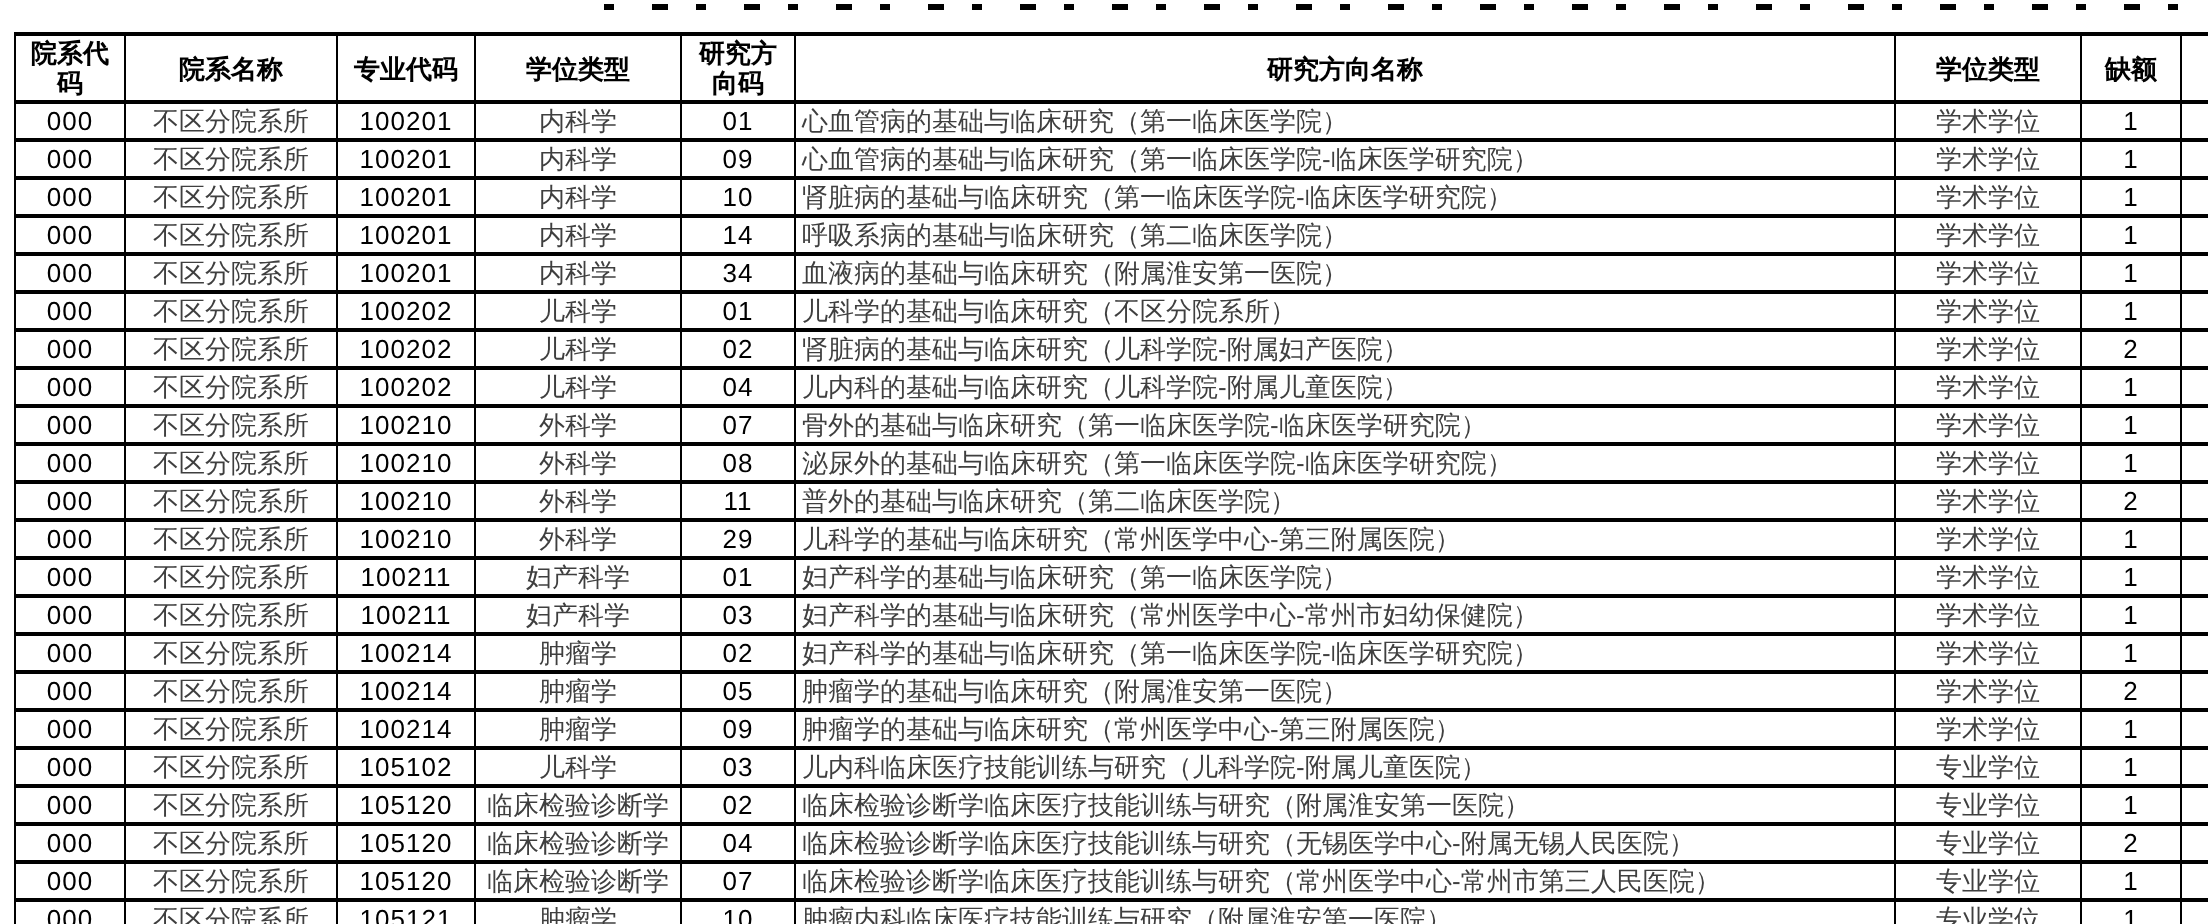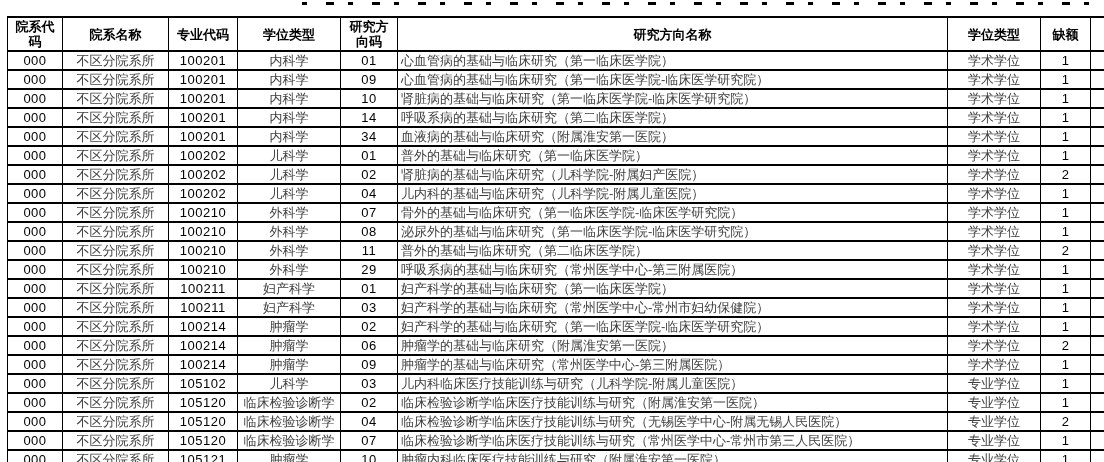--- a/index.html
+++ b/index.html
@@ -142,21 +142,21 @@
         <td>学术学位</td>
         <td class="num">1</td>
         <td class="stub"></td>
       </tr>
       <tr>
         <td class="num">000</td>
         <td>不区分院系所</td>
         <td class="num">100202</td>
         <td>儿科学</td>
         <td class="num">01</td>
-        <td class="left">普外的基础与临床研究（第一临床医学院）</td>
+        <td class="left">儿科学的基础与临床研究（不区分院系所）</td>
         <td>学术学位</td>
         <td class="num">1</td>
         <td class="stub"></td>
       </tr>
       <tr>
         <td class="num">000</td>
         <td>不区分院系所</td>
         <td class="num">100202</td>
         <td>儿科学</td>
         <td class="num">02</td>
@@ -208,21 +208,21 @@
         <td>学术学位</td>
         <td class="num">2</td>
         <td class="stub"></td>
       </tr>
       <tr>
         <td class="num">000</td>
         <td>不区分院系所</td>
         <td class="num">100210</td>
         <td>外科学</td>
         <td class="num">29</td>
-        <td class="left">呼吸系病的基础与临床研究（常州医学中心-第三附属医院）</td>
+        <td class="left">儿科学的基础与临床研究（常州医学中心-第三附属医院）</td>
         <td>学术学位</td>
         <td class="num">1</td>
         <td class="stub"></td>
       </tr>
       <tr>
         <td class="num">000</td>
         <td>不区分院系所</td>
         <td class="num">100211</td>
         <td>妇产科学</td>
         <td class="num">01</td>
@@ -251,21 +251,21 @@
         <td class="left">妇产科学的基础与临床研究（第一临床医学院-临床医学研究院）</td>
         <td>学术学位</td>
         <td class="num">1</td>
         <td class="stub"></td>
       </tr>
       <tr>
         <td class="num">000</td>
         <td>不区分院系所</td>
         <td class="num">100214</td>
         <td>肿瘤学</td>
-        <td class="num">06</td>
+        <td class="num">05</td>
         <td class="left">肿瘤学的基础与临床研究（附属淮安第一医院）</td>
         <td>学术学位</td>
         <td class="num">2</td>
         <td class="stub"></td>
       </tr>
       <tr>
         <td class="num">000</td>
         <td>不区分院系所</td>
         <td class="num">100214</td>
         <td>肿瘤学</td>

